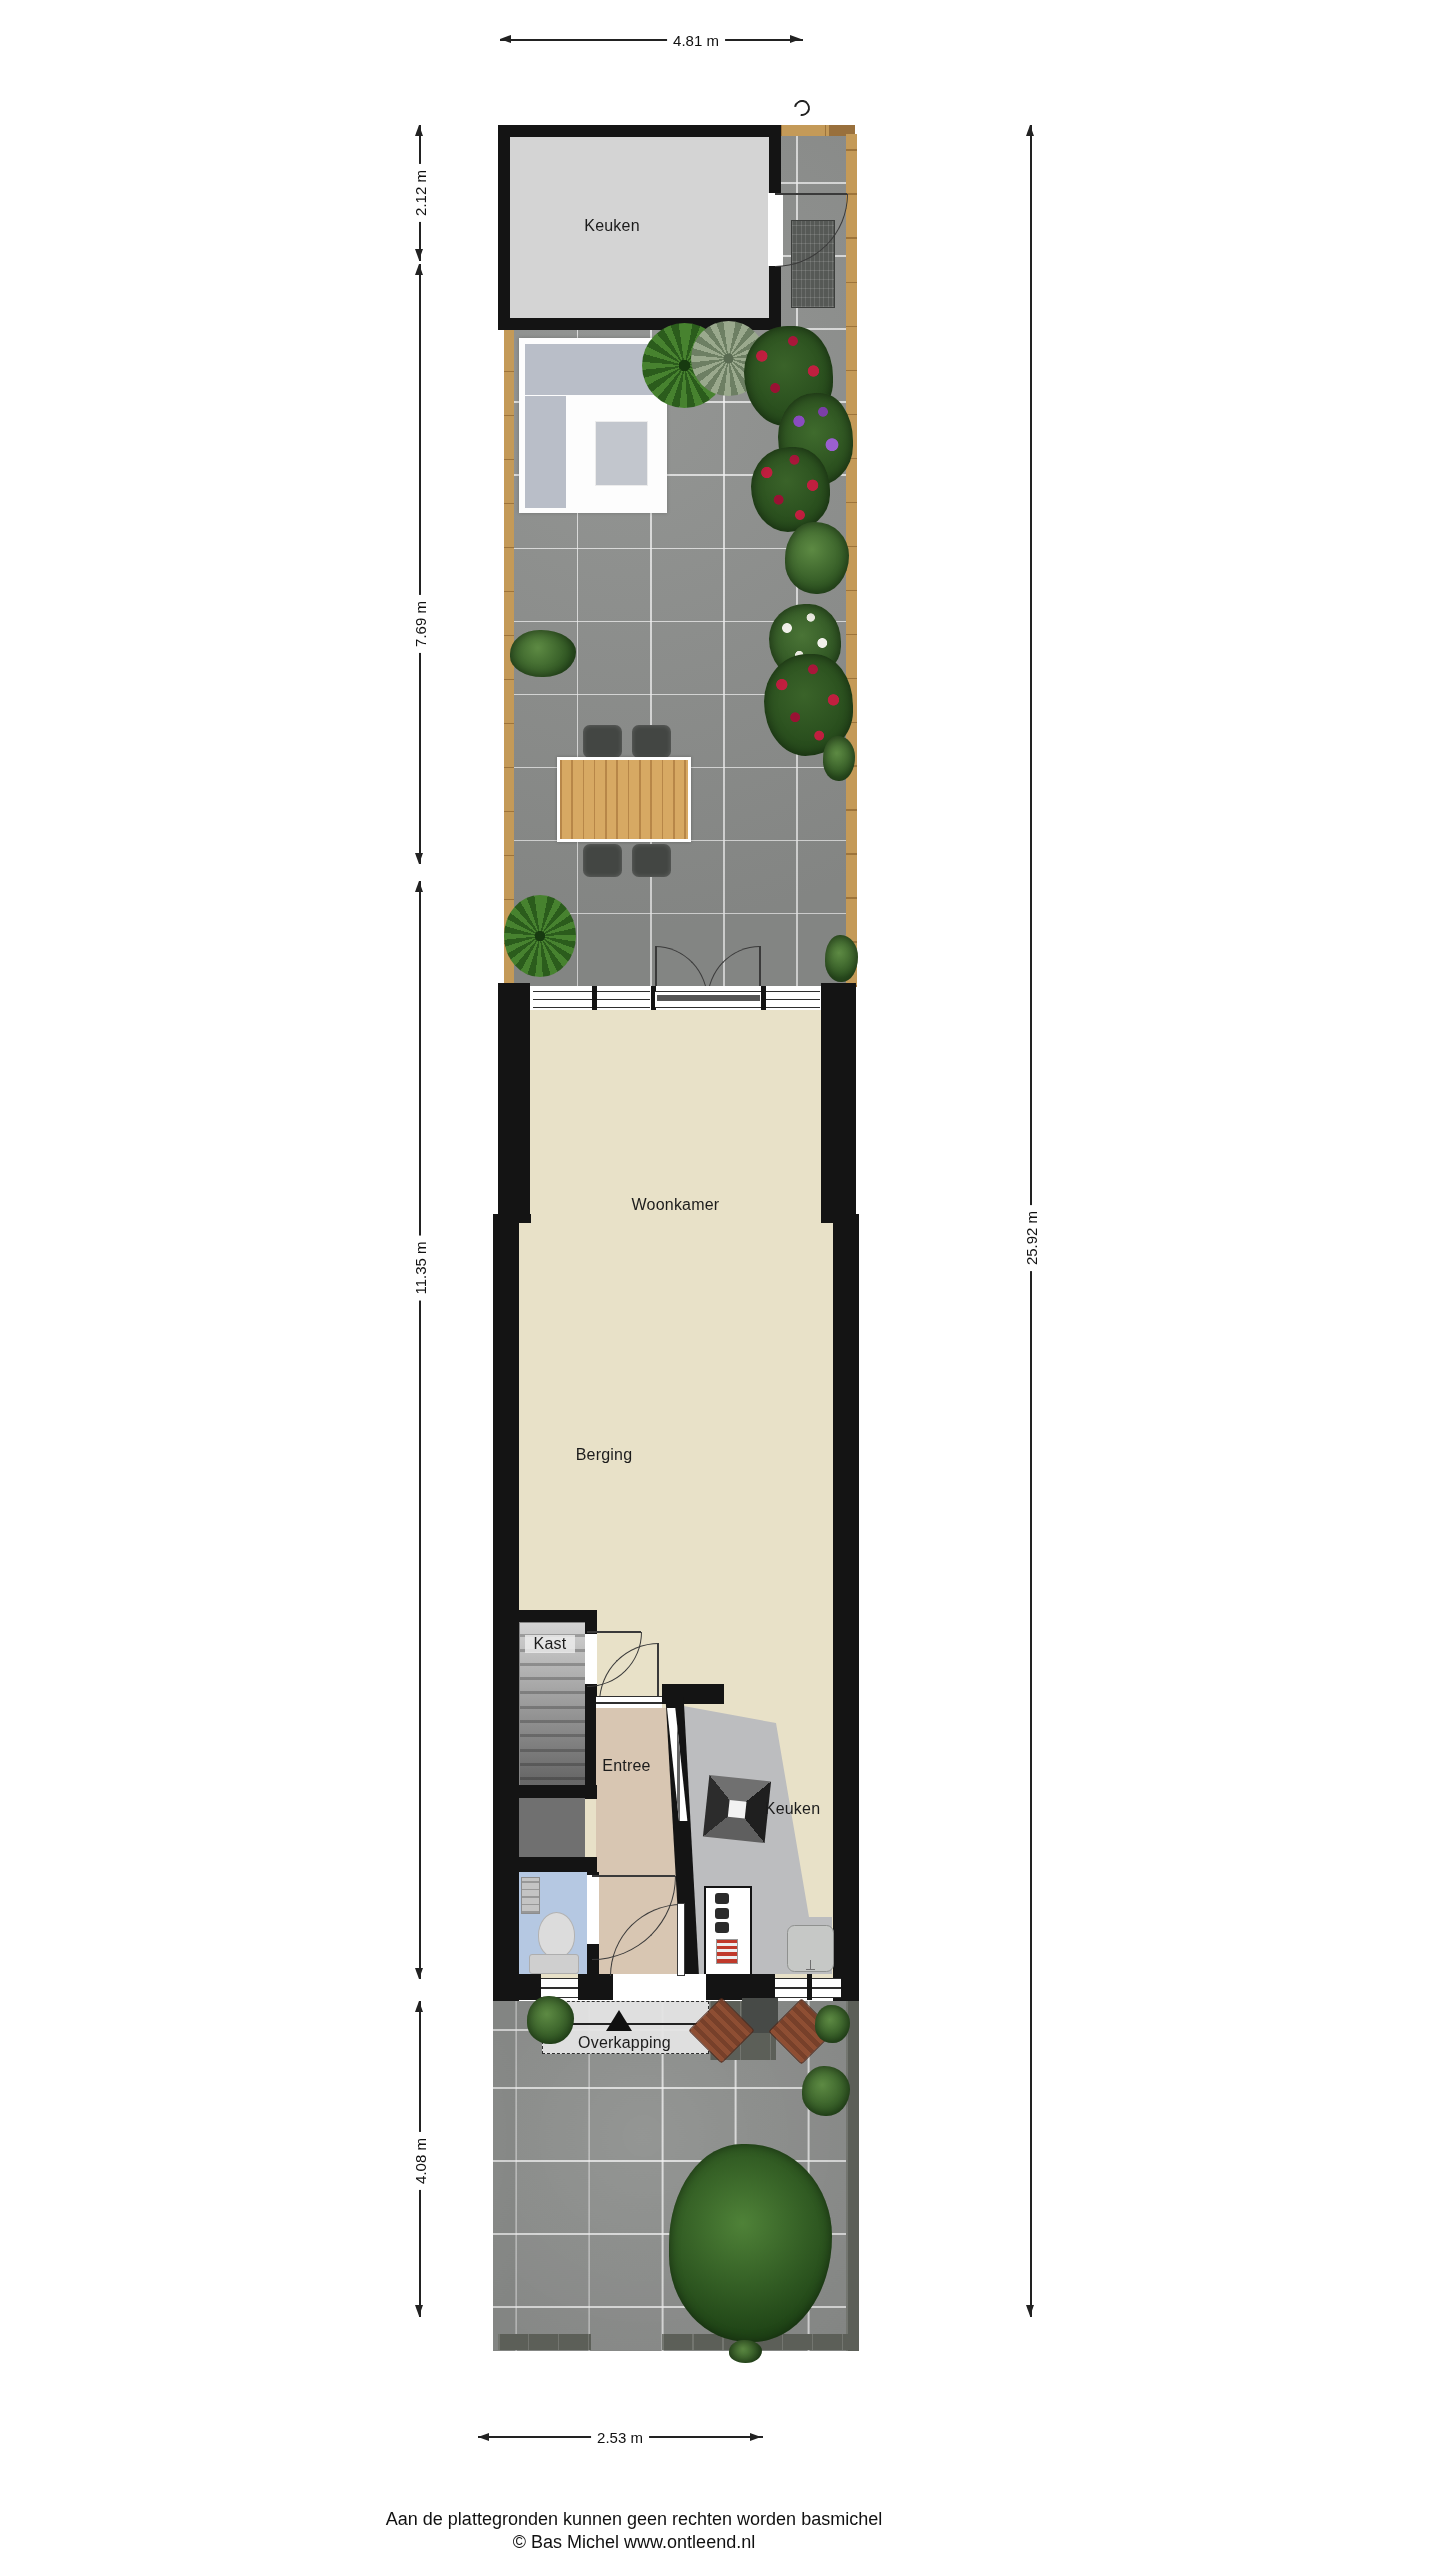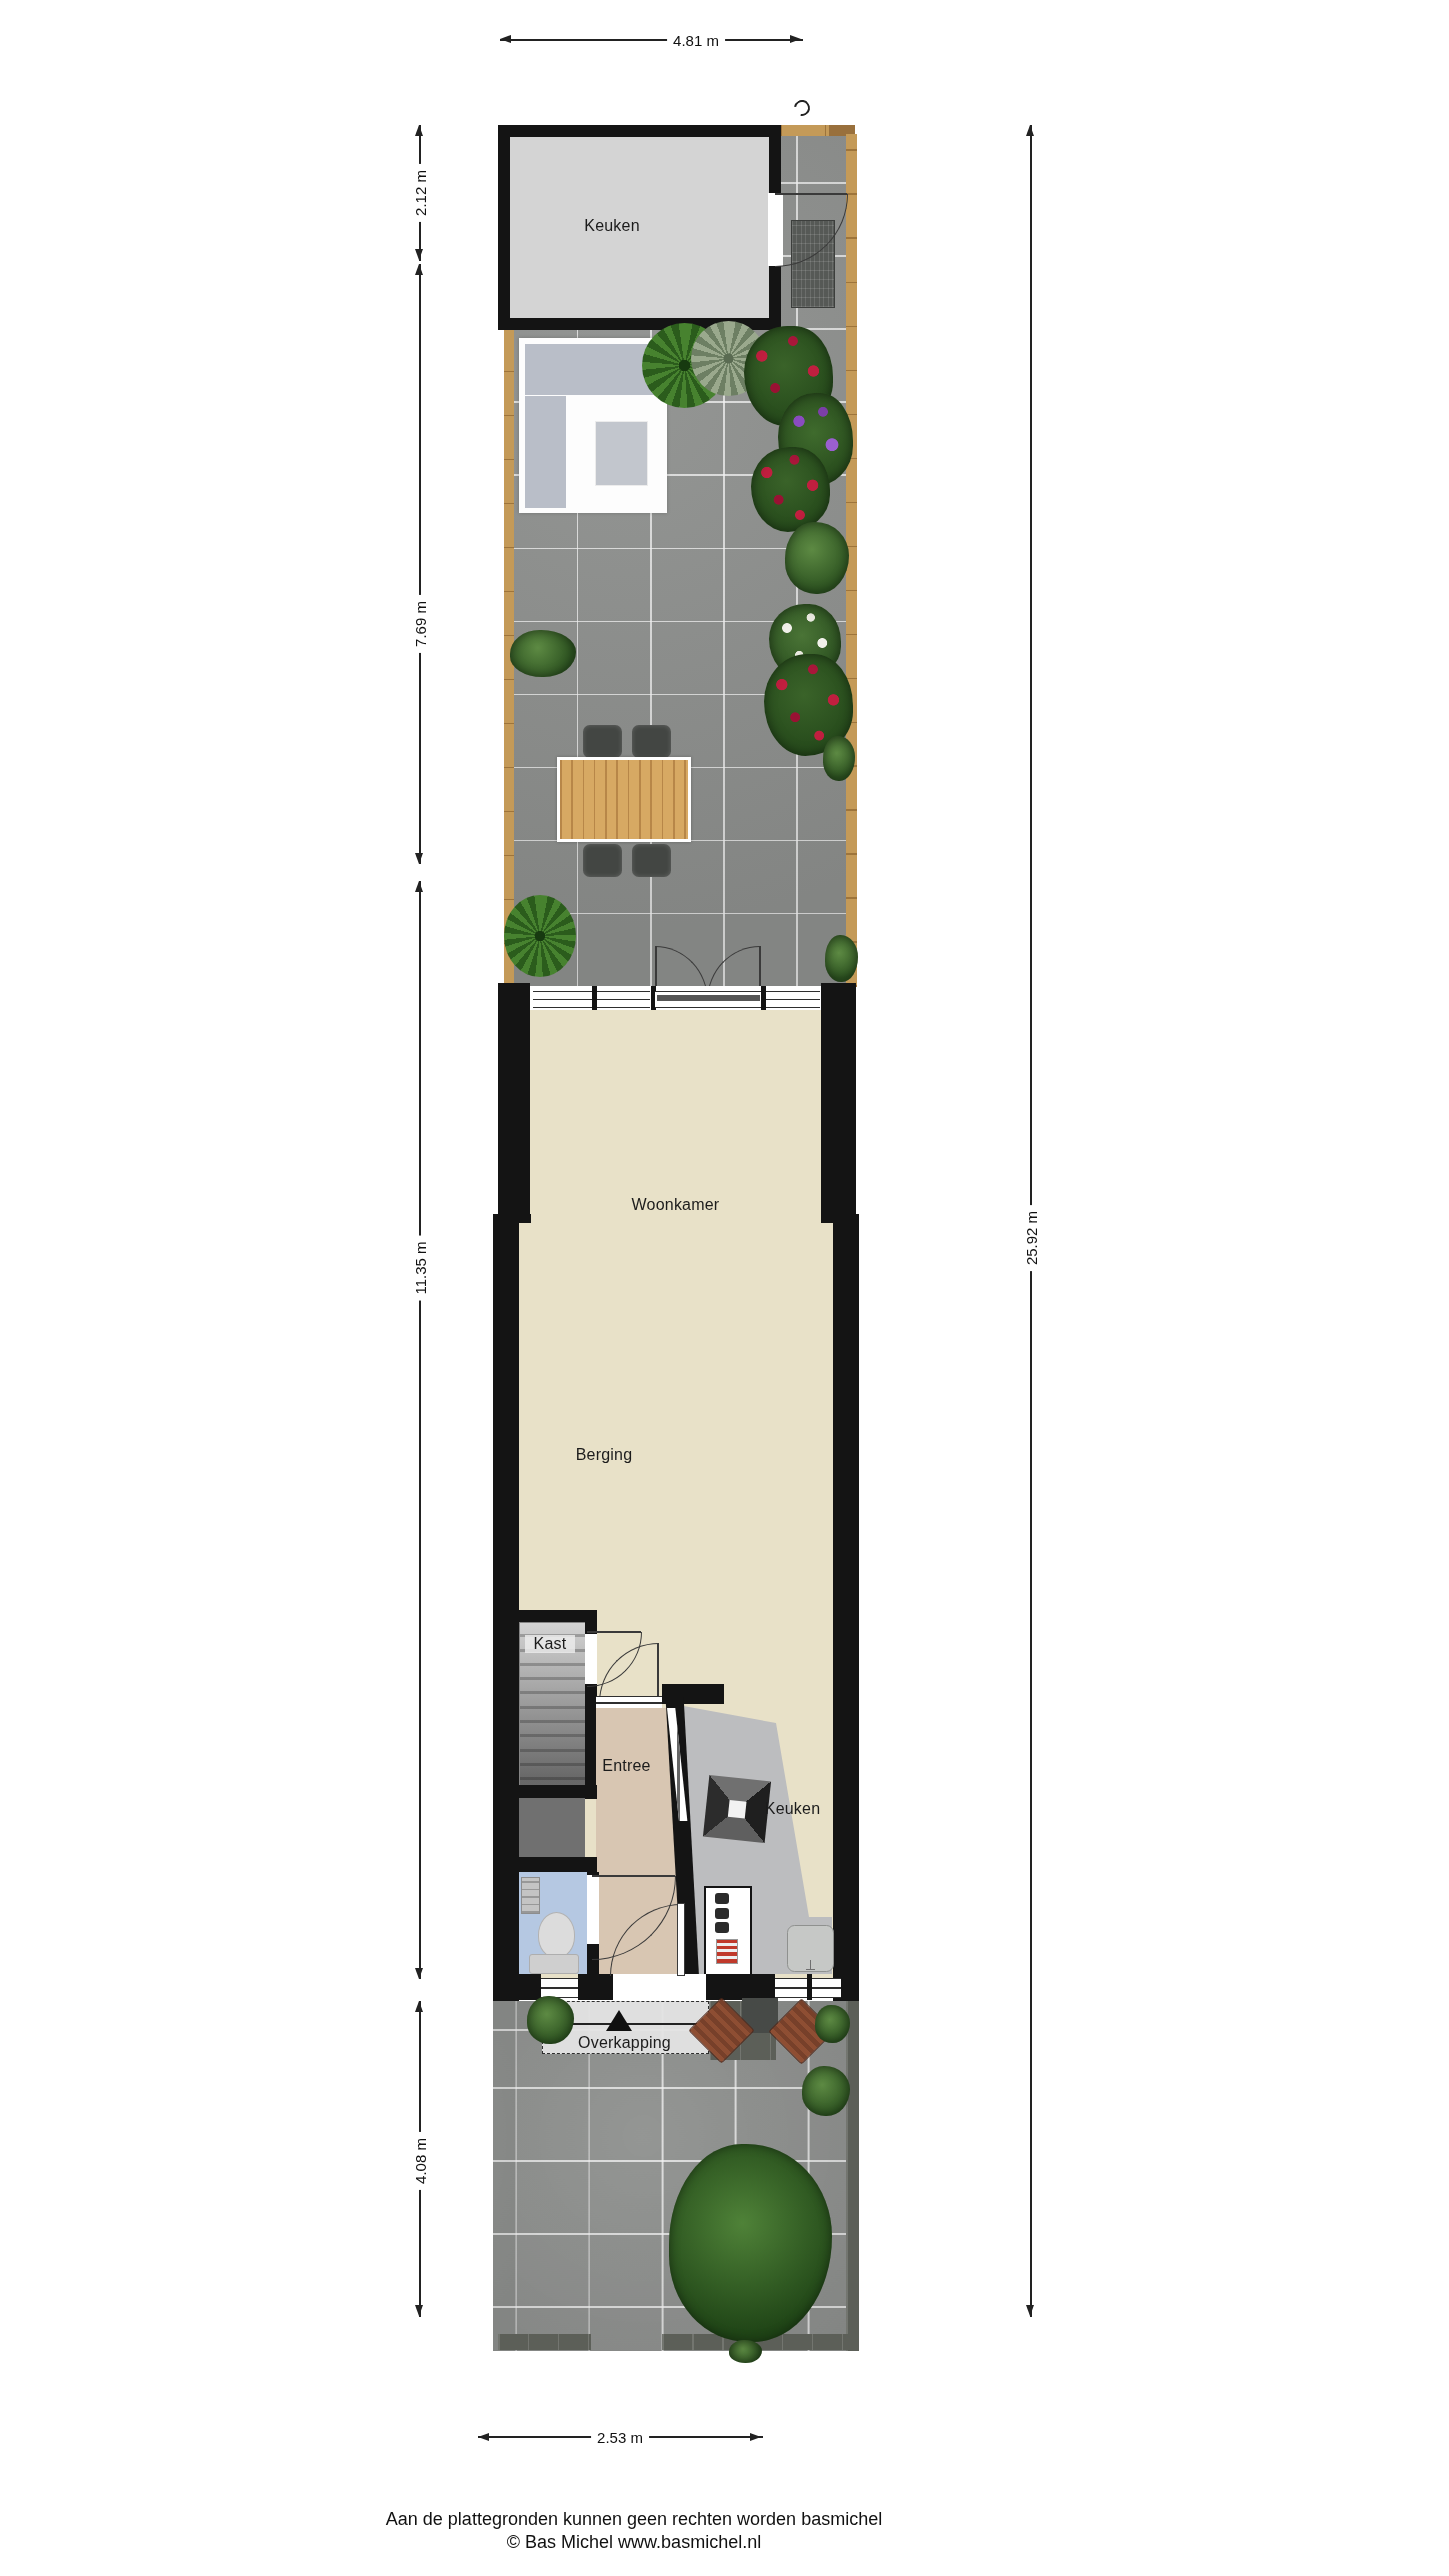--- a/index.html
+++ b/index.html
@@ -264,17 +264,17 @@
   <div class="ah down" style="left:1026px;top:2305px;"></div>
   <div class="dim-label v" style="left:1031px;top:1238px;">25.92 m</div>
 
   <div class="dim-line" style="left:478px;top:2436px;width:285px;height:1.5px;"></div>
   <div class="ah left" style="left:478px;top:2433px;"></div>
   <div class="ah right" style="left:750px;top:2433px;"></div>
   <div class="dim-label h" style="left:620px;top:2437px;">2.53 m</div>
 
   <div class="footer" style="left:347px;top:2508px;width:574px;">
     <div>Aan de plattegronden kunnen geen rechten worden basmichel</div>
-    <div>© Bas Michel www.basmichel.nl</div>
+    <div>© Bas Michel www.ontleend.nl</div>
   </div>
 
 </div>
 
 
 </body></html>

